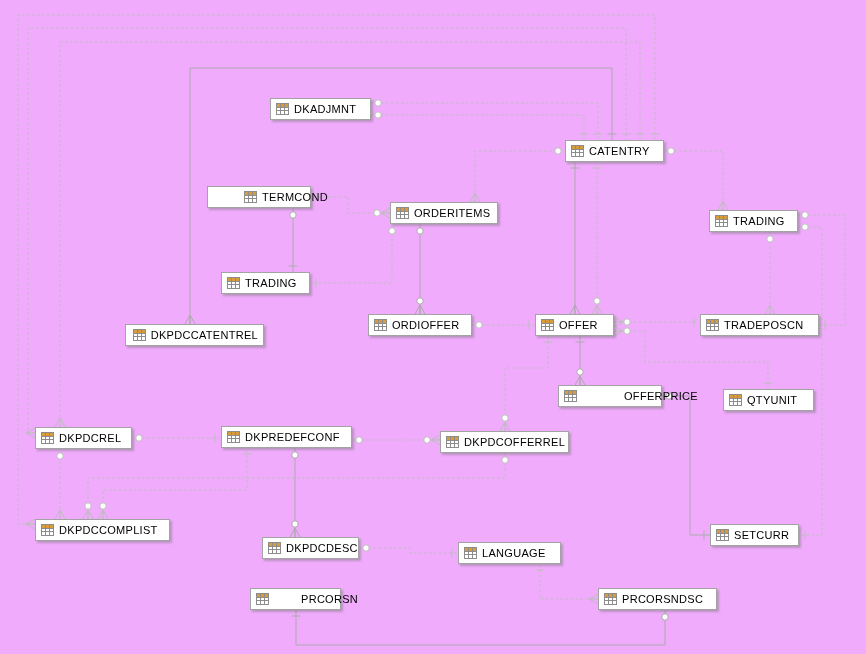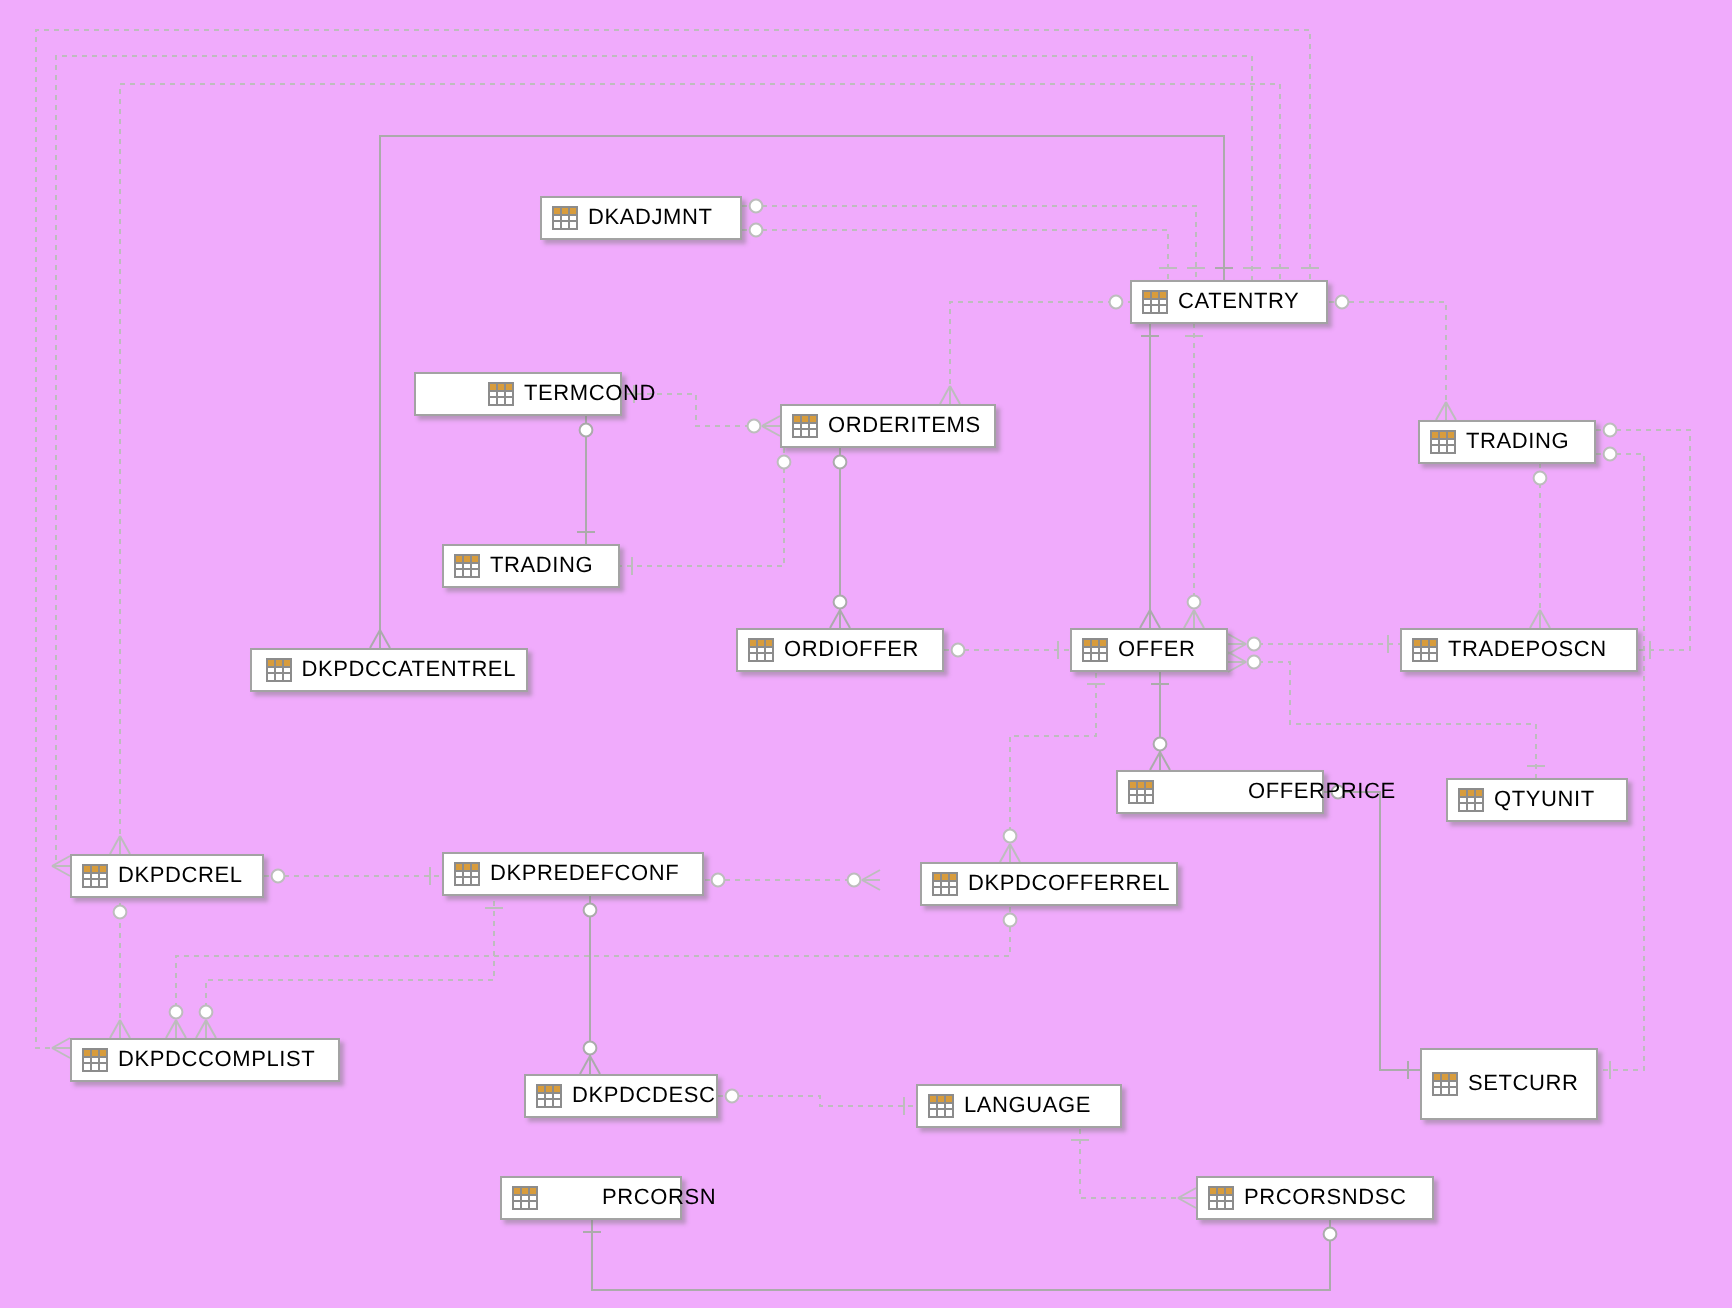--- a/index.html
+++ b/index.html
@@ -409,21 +409,21 @@
             <rect x="0.5" y="0.5" width="12" height="11" fill="#ffffff" stroke="#8c8c8c"></rect>
             <rect x="1" y="1" width="11" height="3" fill="#d89c3c"></rect>
             <line x1="4.5" y1="1" x2="4.5" y2="11" stroke="#8c8c8c"></line>
             <line x1="8.5" y1="1" x2="8.5" y2="11" stroke="#8c8c8c"></line>
             <line x1="1" y1="4.5" x2="12" y2="4.5" stroke="#8c8c8c"></line>
             <line x1="1" y1="7.5" x2="12" y2="7.5" stroke="#8c8c8c"></line>
           </svg>
         </span>
         <span class="ent-label">DKPREDEFCONF</span>
       </div>
-      <div class="entity" style="left: 440px; top: 431px; width: 129px; height: 22px; background: rgb(255, 255, 255); border-color: rgb(163, 163, 163); color: rgb(0, 0, 0); margin-left: 20px;">
+      <div class="entity" style="left: 440px; top: 431px; width: 129px; height: 22px; background: rgb(255, 255, 255); border-color: rgb(163, 163, 163); color: rgb(0, 0, 0);">
         <span class="ent-icon">
           <svg width="13" height="12" viewBox="0 0 13 12">
             <rect x="0.5" y="0.5" width="12" height="11" fill="#ffffff" stroke="#8c8c8c"></rect>
             <rect x="1" y="1" width="11" height="3" fill="#d89c3c"></rect>
             <line x1="4.5" y1="1" x2="4.5" y2="11" stroke="#8c8c8c"></line>
             <line x1="8.5" y1="1" x2="8.5" y2="11" stroke="#8c8c8c"></line>
             <line x1="1" y1="4.5" x2="12" y2="4.5" stroke="#8c8c8c"></line>
             <line x1="1" y1="7.5" x2="12" y2="7.5" stroke="#8c8c8c"></line>
           </svg>
         </span>
@@ -461,21 +461,21 @@
             <rect x="0.5" y="0.5" width="12" height="11" fill="#ffffff" stroke="#8c8c8c"></rect>
             <rect x="1" y="1" width="11" height="3" fill="#d89c3c"></rect>
             <line x1="4.5" y1="1" x2="4.5" y2="11" stroke="#8c8c8c"></line>
             <line x1="8.5" y1="1" x2="8.5" y2="11" stroke="#8c8c8c"></line>
             <line x1="1" y1="4.5" x2="12" y2="4.5" stroke="#8c8c8c"></line>
             <line x1="1" y1="7.5" x2="12" y2="7.5" stroke="#8c8c8c"></line>
           </svg>
         </span>
         <span class="ent-label">LANGUAGE</span>
       </div>
-      <div class="entity" style="left: 710px; top: 524px; width: 89px; height: 36px; background: rgb(255, 255, 255); border-color: rgb(163, 163, 163); color: rgb(0, 0, 0);">
+      <div class="entity" style="left: 710px; top: 524px; width: 89px; height: 22px; background: rgb(255, 255, 255); border-color: rgb(163, 163, 163); color: rgb(0, 0, 0);">
         <span class="ent-icon">
           <svg width="13" height="12" viewBox="0 0 13 12">
             <rect x="0.5" y="0.5" width="12" height="11" fill="#ffffff" stroke="#8c8c8c"></rect>
             <rect x="1" y="1" width="11" height="3" fill="#d89c3c"></rect>
             <line x1="4.5" y1="1" x2="4.5" y2="11" stroke="#8c8c8c"></line>
             <line x1="8.5" y1="1" x2="8.5" y2="11" stroke="#8c8c8c"></line>
             <line x1="1" y1="4.5" x2="12" y2="4.5" stroke="#8c8c8c"></line>
             <line x1="1" y1="7.5" x2="12" y2="7.5" stroke="#8c8c8c"></line>
           </svg>
         </span>

